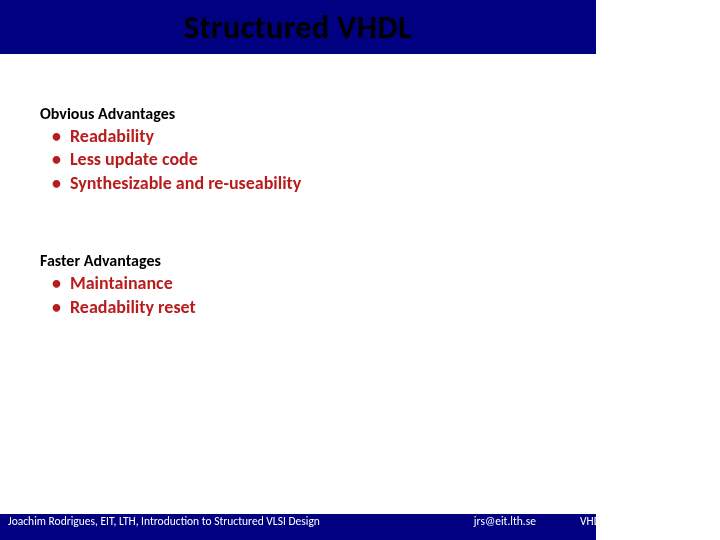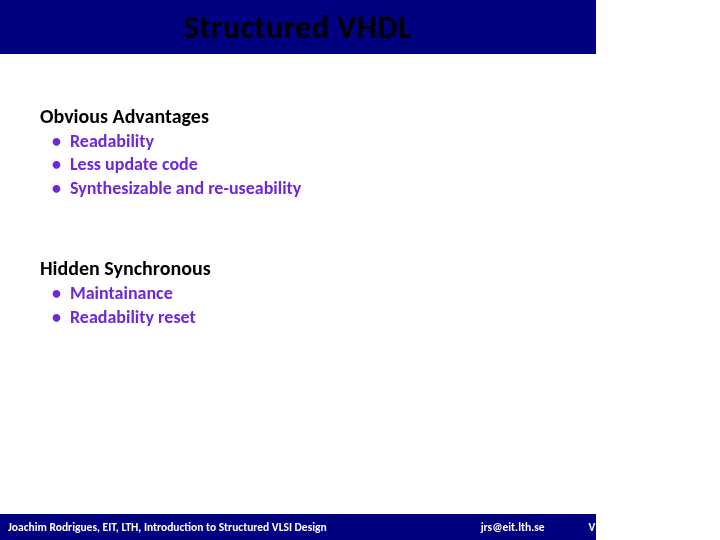--- a/index.html
+++ b/index.html
@@ -2,25 +2,25 @@
 <html><head>
 <meta charset="utf-8">
 <style>
   * { margin: 0; padding: 0; box-sizing: border-box; }
   html, body { width: 720px; height: 540px; font-family: Calibri, "Segoe UI", Arial, sans-serif; background: #fff; overflow: hidden; }
   .slide { position: relative; width: 596px; height: 540px; }
   .title-bar { background: #000080; height: 54px; display: flex; align-items: center; justify-content: center; }
   .title-bar h1 { color: #000; font-size: 32px; font-weight: 600; letter-spacing: 0.5px; }
   .content { padding: 50px 40px 0 40px; }
   .section { margin-bottom: 56px; }
-  .section-heading { font-size: 20px; font-weight: 700; color: #000; margin-bottom: 2px; }
+  .section-heading { font-size: 16px; font-weight: 700; color: #000; margin-bottom: 2px; }
   .bullets { list-style: none; }
-  .bullets li { font-size: 18px; font-weight: 700; color: #6d28d9; line-height: 1.3; padding-left: 30px; position: relative; }
+  .bullets li { font-size: 18px; font-weight: 700; color: #b91c1c; line-height: 1.3; padding-left: 30px; position: relative; }
   .bullets li::before { content: "•"; position: absolute; left: 12px; top: 0; }
-  .footer { position: absolute; left: 0; right: 0; bottom: 0; height: 26px; background: #000080; display: flex; align-items: center; color: #fff; font-size: 11.5px; font-weight: 700; padding: 0 8px; gap: 44px; }
+  .footer { position: absolute; left: 0; right: 0; bottom: 0; height: 26px; background: #000080; display: flex; align-items: flex-start; color: #fff; font-size: 11.5px; font-weight: 400; padding: 0 8px; gap: 44px; }
   .footer .f-left { flex: 0 0 auto; }
   .footer .f-mid { flex: 1 1 auto; text-align: center; padding-left: 110px; }
   .footer .f-right { flex: 0 0 auto; padding-right: 26px; }
 </style>
 </head>
 <body>
 
 <div class="slide">
 
   <div class="title-bar">
@@ -32,21 +32,21 @@
     <div class="section">
       <div class="section-heading">Obvious Advantages</div>
       <ul class="bullets">
         <li>Readability</li>
         <li>Less update code</li>
         <li>Synthesizable and re-useability</li>
       </ul>
     </div>
 
     <div class="section">
-      <div class="section-heading">Hidden Synchronous</div>
+      <div class="section-heading">Faster Advantages</div>
       <ul class="bullets">
         <li>Maintainance</li>
         <li>Readability reset</li>
       </ul>
     </div>
 
   </div>
 
   <div class="footer">
     <span class="f-left">Joachim Rodrigues, EIT, LTH, Introduction to Structured VLSI Design</span>

